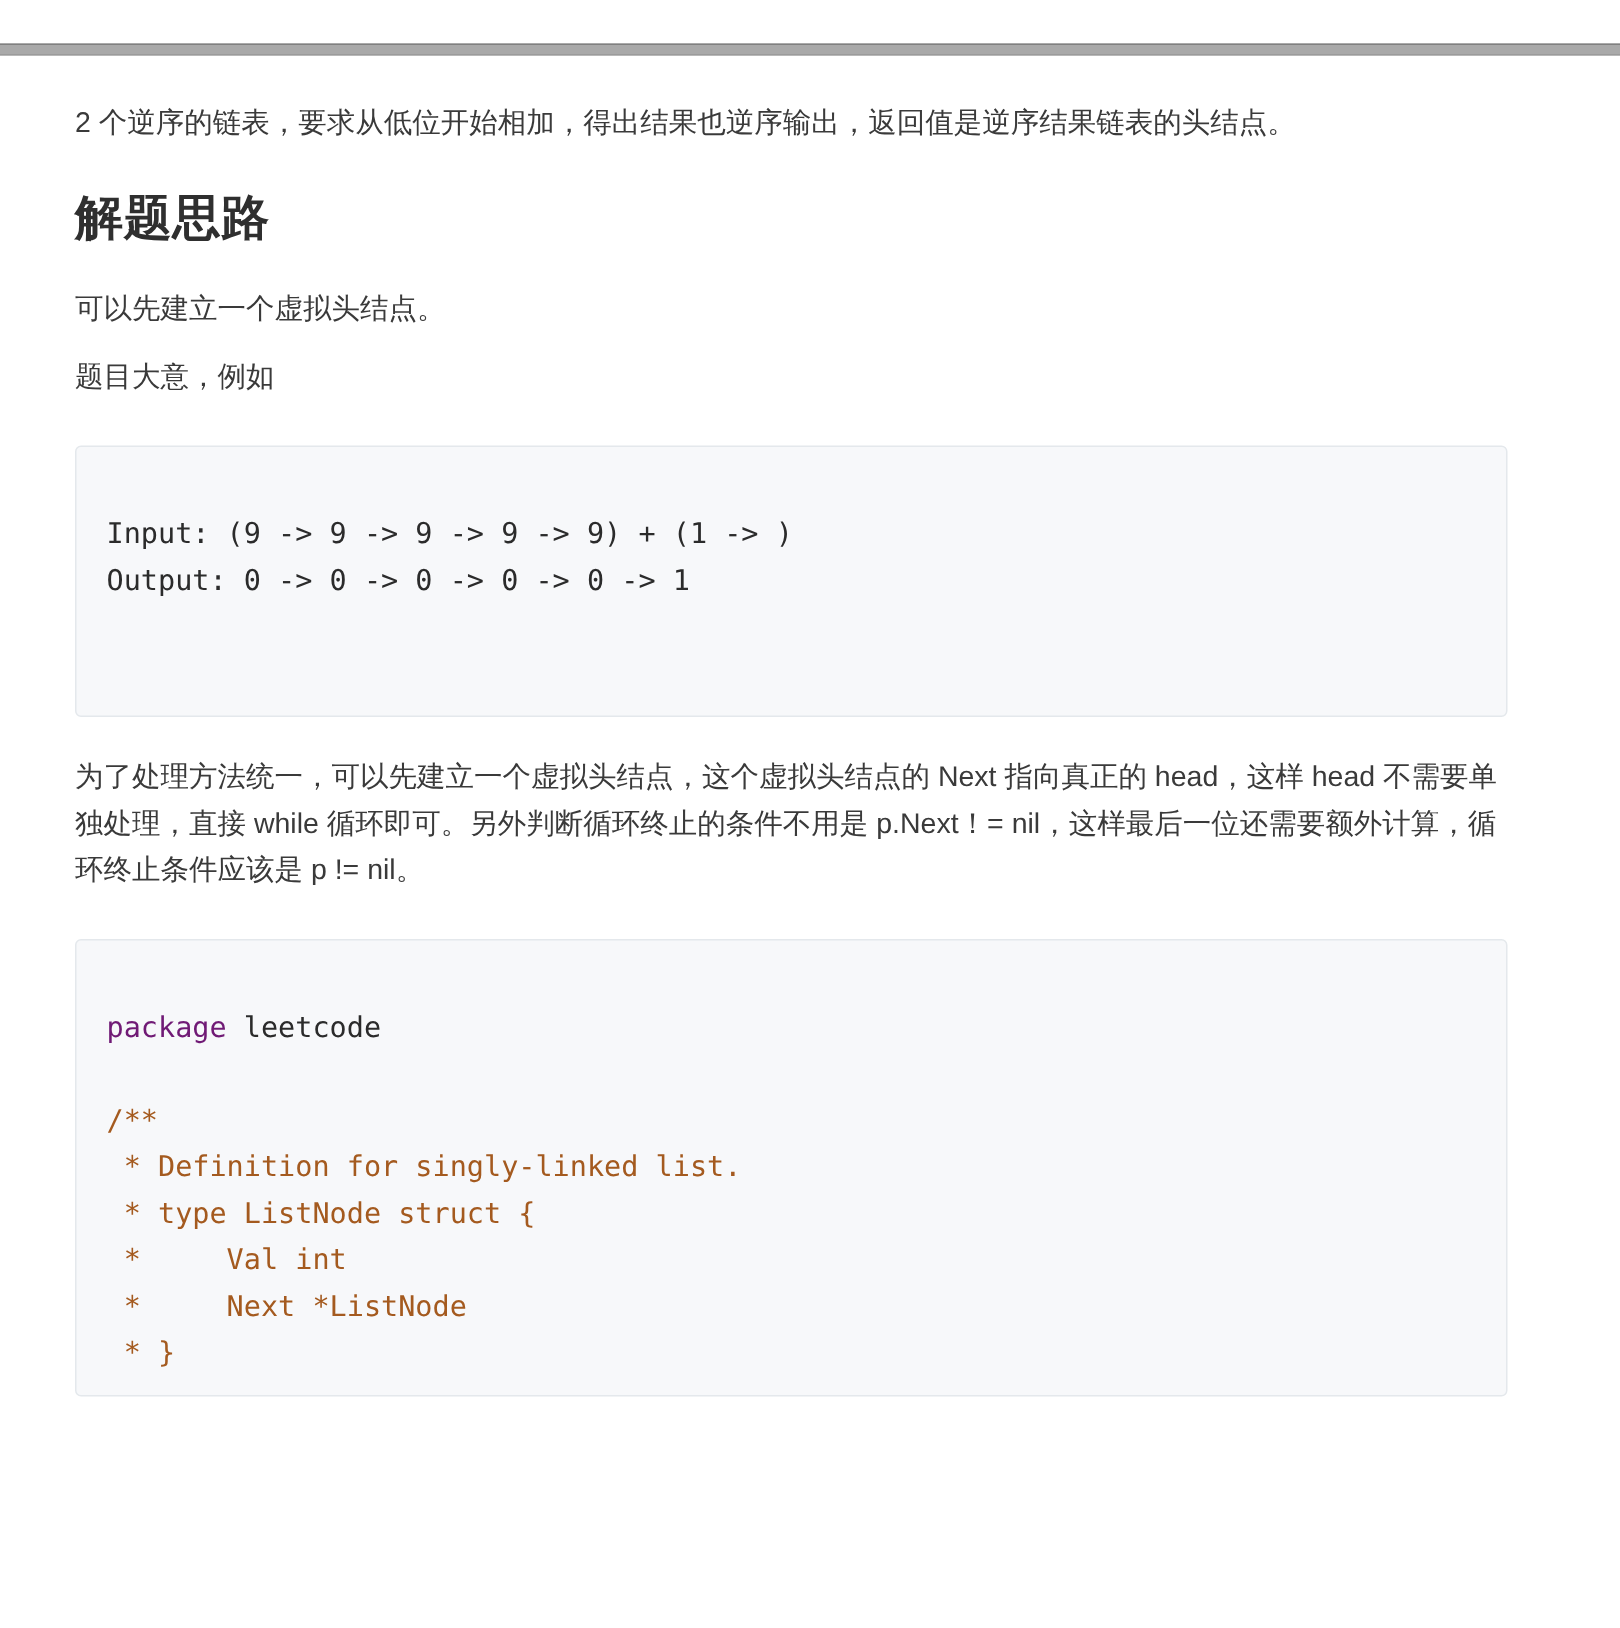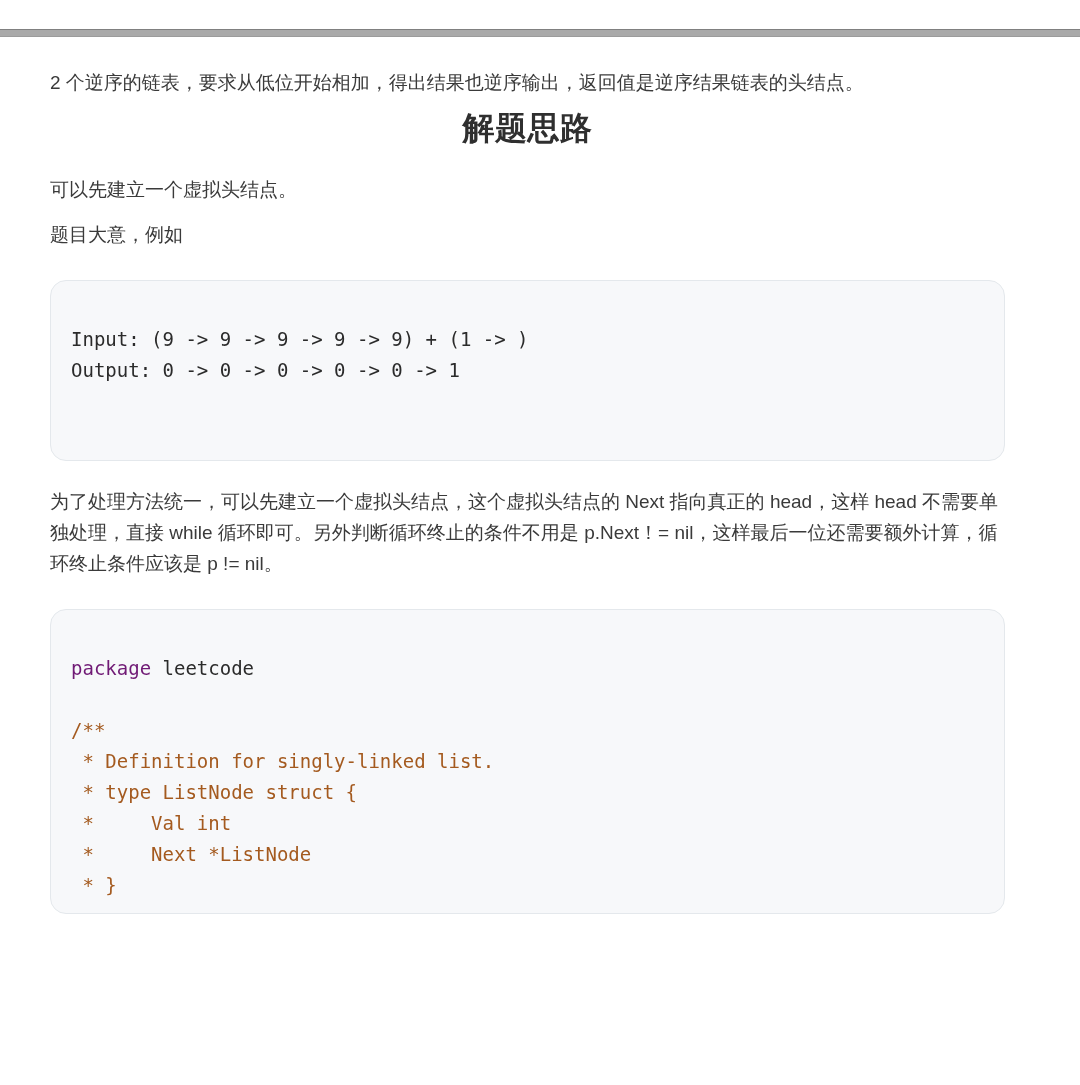--- a/index.html
+++ b/index.html
@@ -20,38 +20,38 @@
   .article { padding:0 75px 0 50px; }
 
   h2.md-h {
     font-size:32px;
     font-weight:700;
     color:#2f2f2f;
     line-height:38px;
     letter-spacing:0.5px;
   }
   .h-problem  { margin-top:75px; }
-  .h-solution { margin-top:11px;text-align:center; }
+  .h-solution { margin-top:28px; }
   .h-code     { margin-top:27px; }
 
   p.md-p {
     font-size:19px;
     line-height:31px;
     color:#3a3a3a;
   }
   .p-1 { margin-top:30px; }
   .p-2 { margin-top:27px; }
   .p-3 { margin-top:14px; }
   .p-4 { margin-top:25px; }
 
   pre.code-block {
     margin-top:30px;
     background:#f7f8fa;
     border:1px solid #e4e8ec;
-    border-radius:16px;
+    border-radius:4px;
     padding:12px 20px;
     font-family:"DejaVu Sans Mono","Liberation Mono",monospace;
     font-size:19px;
     line-height:31px;
     color:#36383d;
     white-space:pre;
     overflow:hidden;
   }
   pre.code-block code {
     font-family:"DejaVu Sans Mono","Liberation Mono",monospace;

